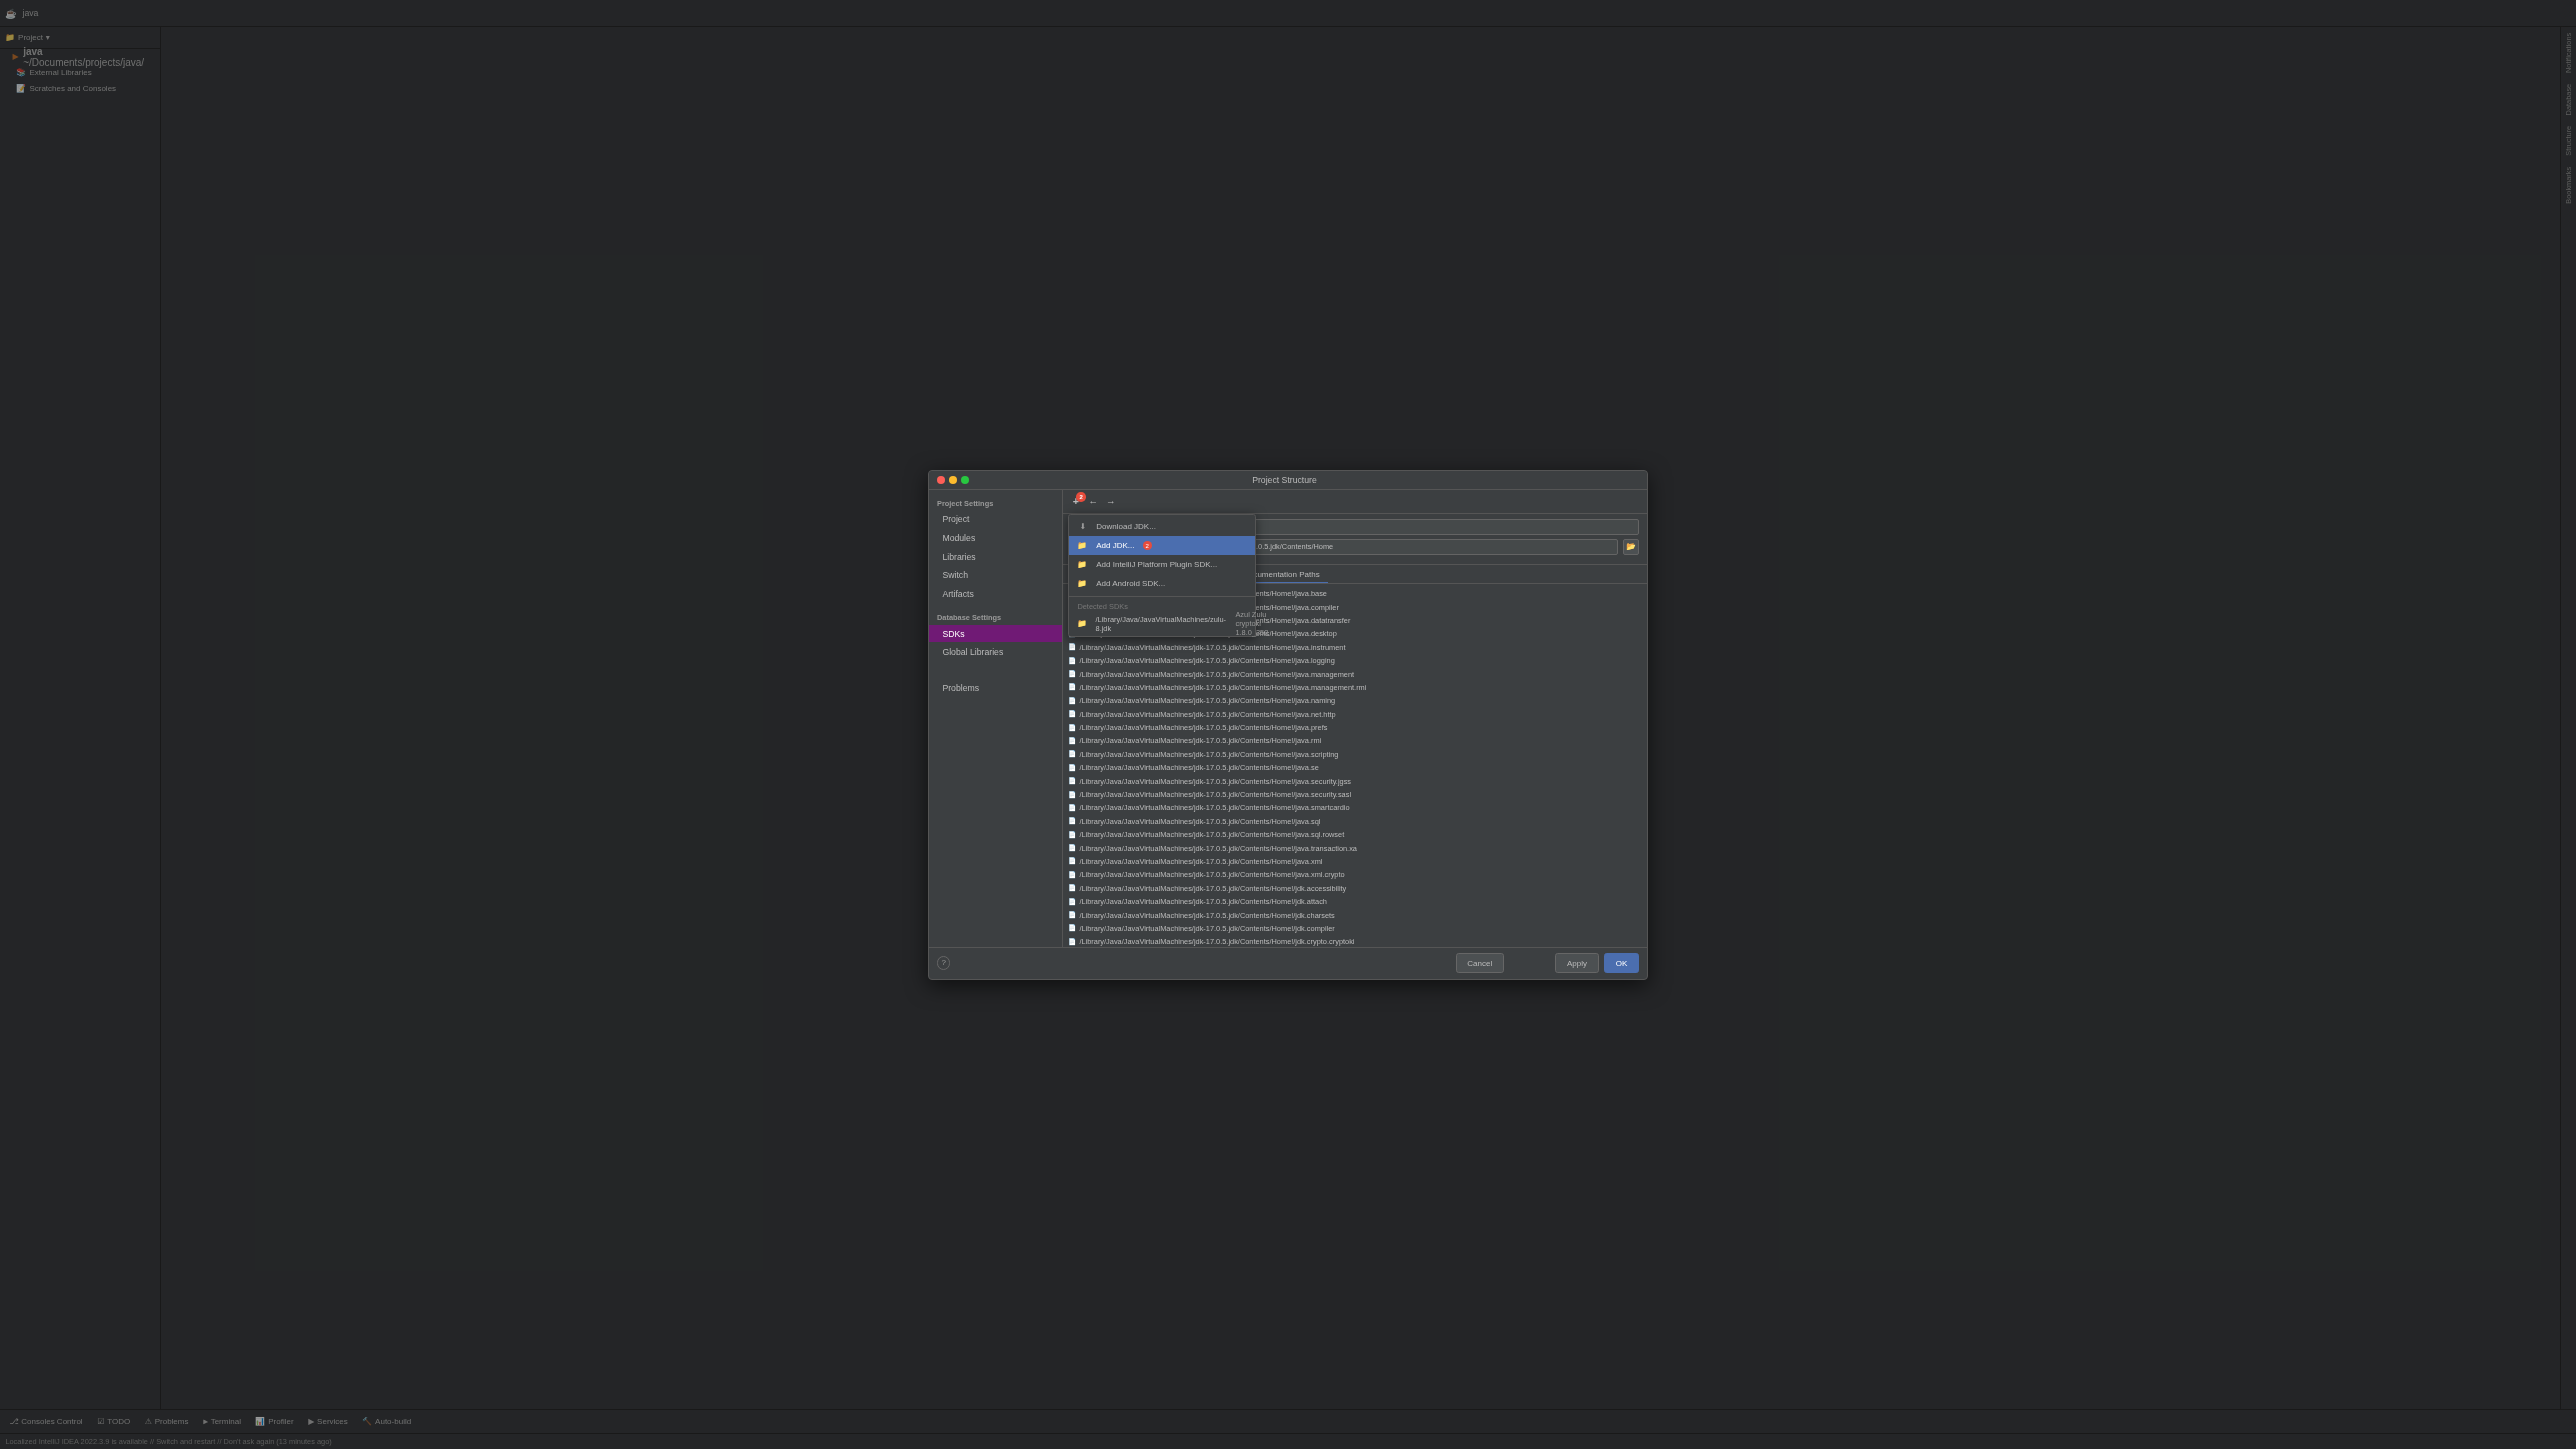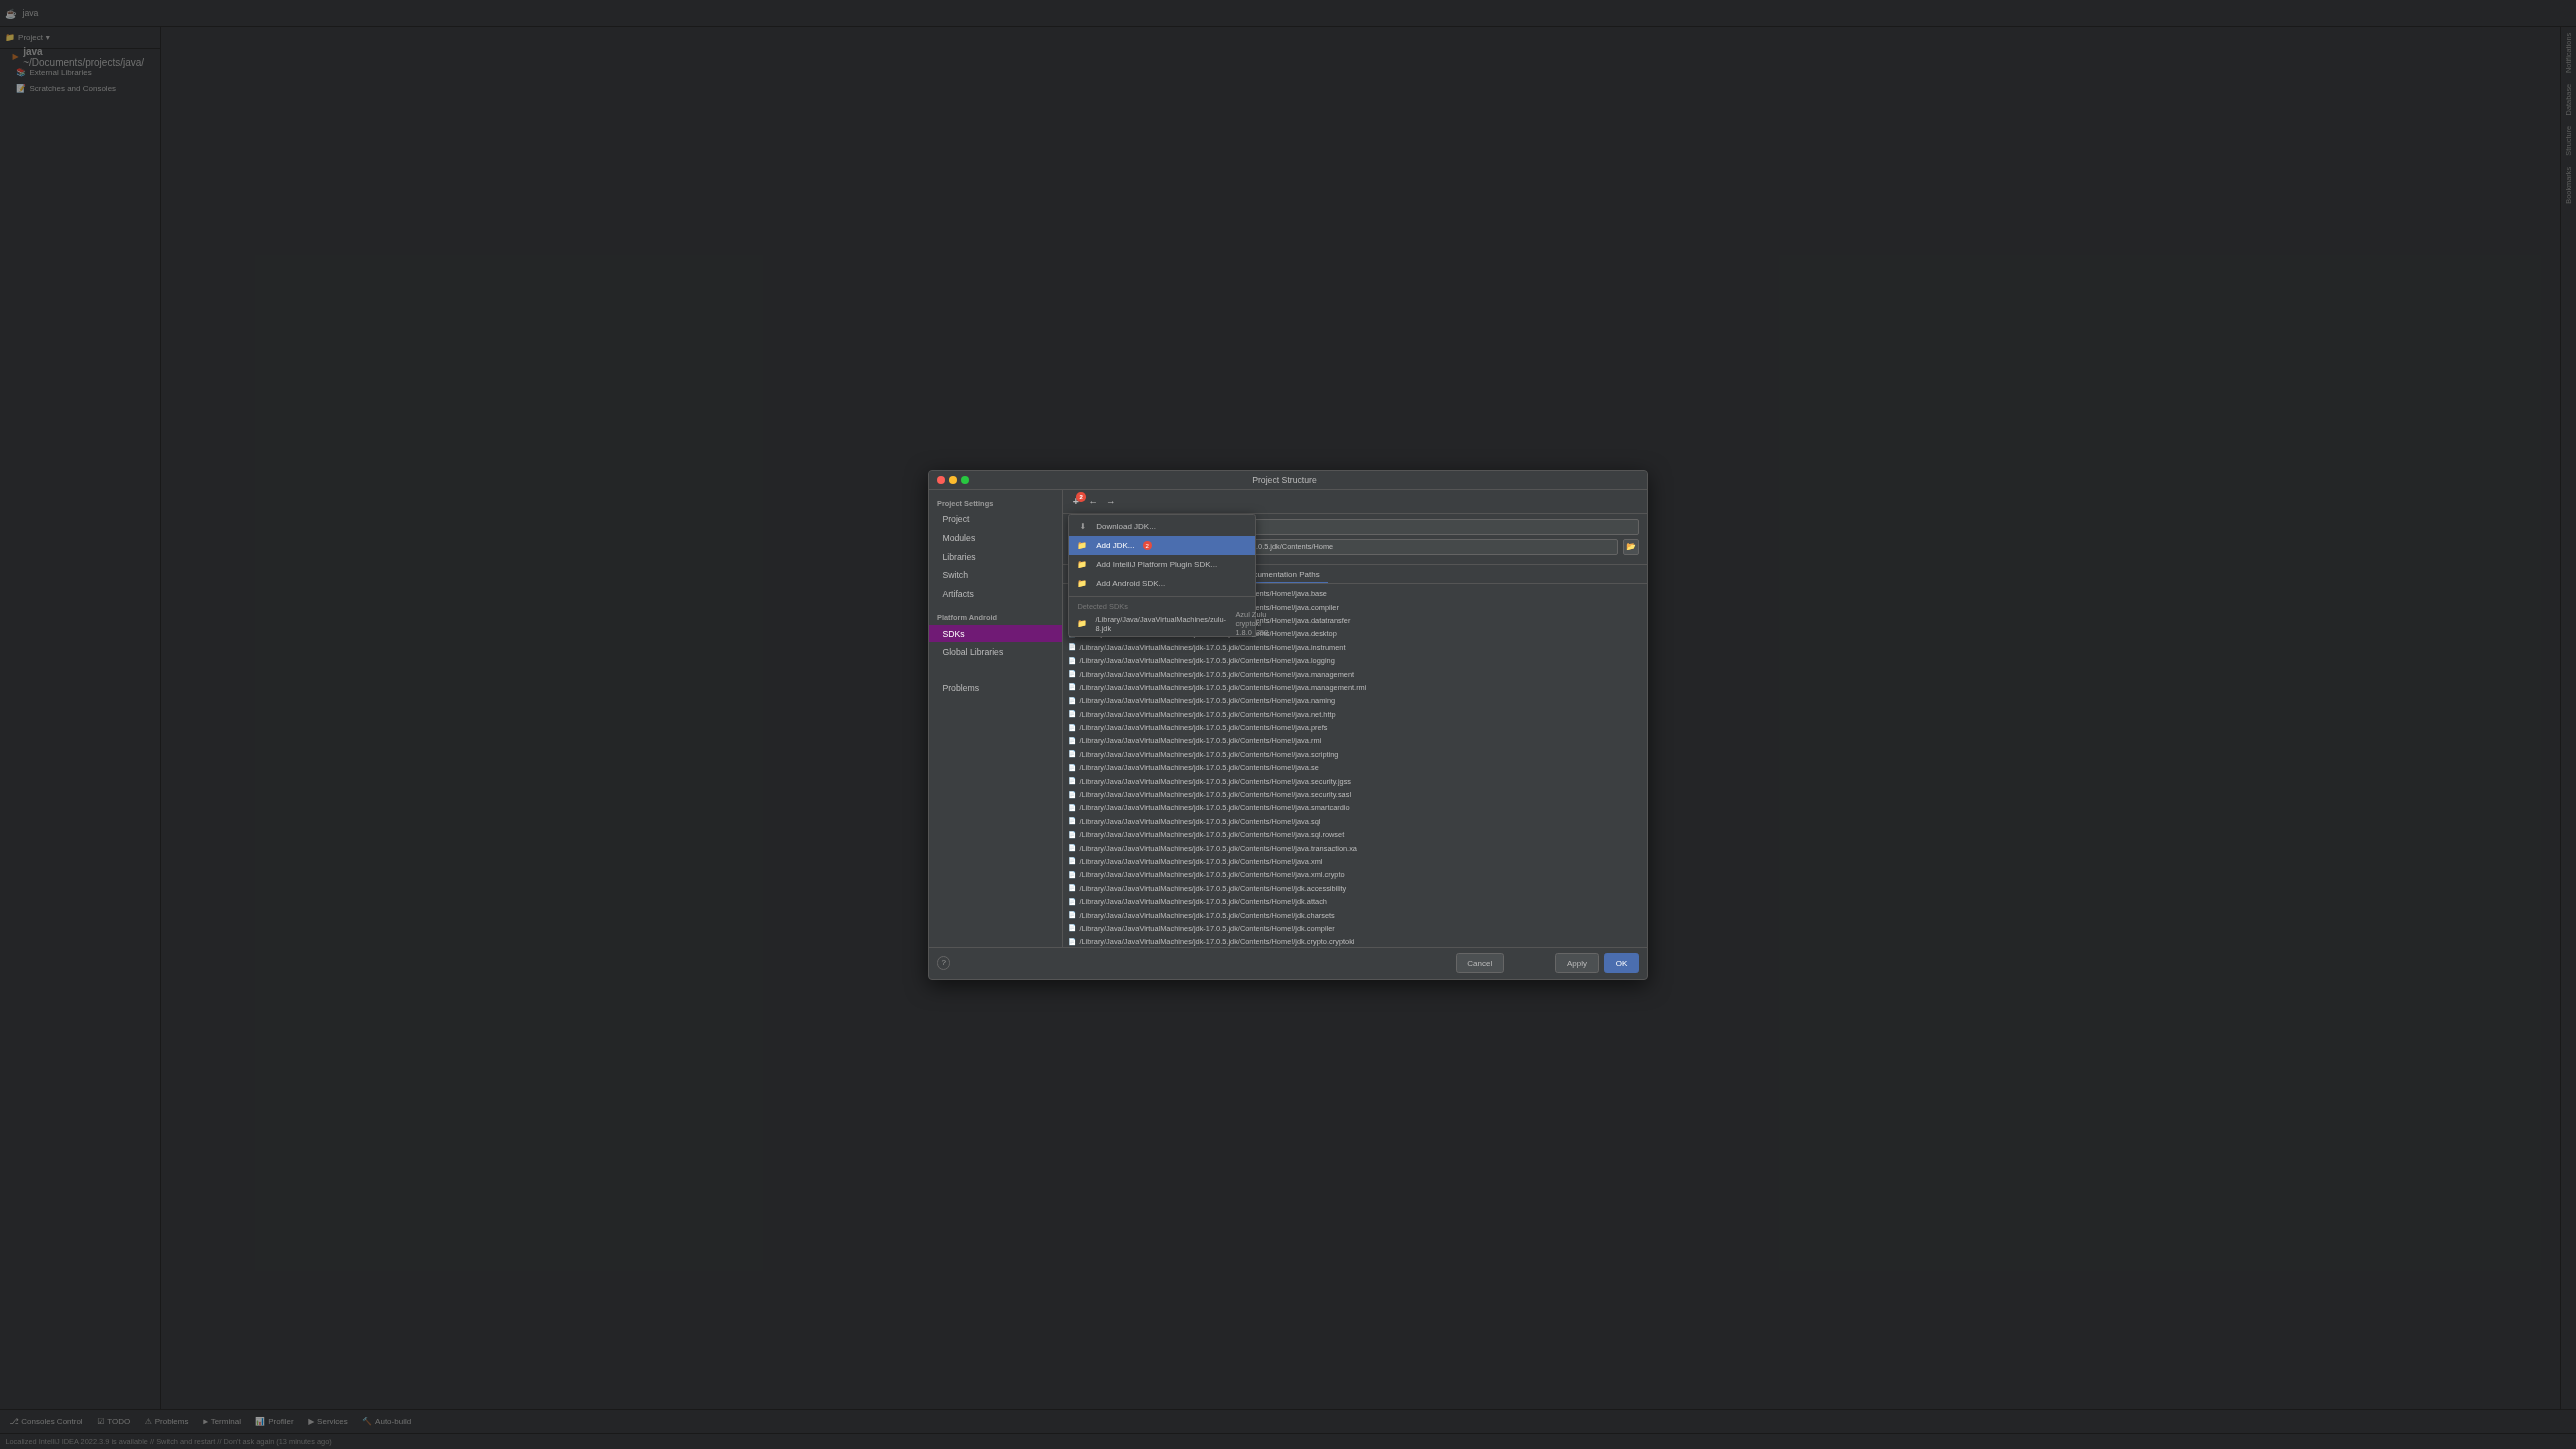--- a/index.html
+++ b/index.html
@@ -586,21 +586,21 @@
     <div class="dialog-body">
 
       <div class="dialog-nav">
         <div class="nav-section-header">Project Settings</div>
         <div class="nav-item">Project</div>
         <div class="nav-item">Modules</div>
         <div class="nav-item">Libraries</div>
         <div class="nav-item">Switch</div>
         <div class="nav-item">Artifacts</div>
 
-        <div class="nav-section-header" style="margin-top:5.4px;">Platform Android</div>
+        <div class="nav-section-header" style="margin-top:5.4px;">Database Settings</div>
         <div class="nav-item selected">SDKs</div>
         <div class="nav-item">Global Libraries</div>
 
         <div class="nav-spacer"></div>
         <div class="nav-item" style="margin-top:8px;">Problems</div>
       </div>
 
       <div class="dialog-content">
 
         <div class="dialog-toolbar">

